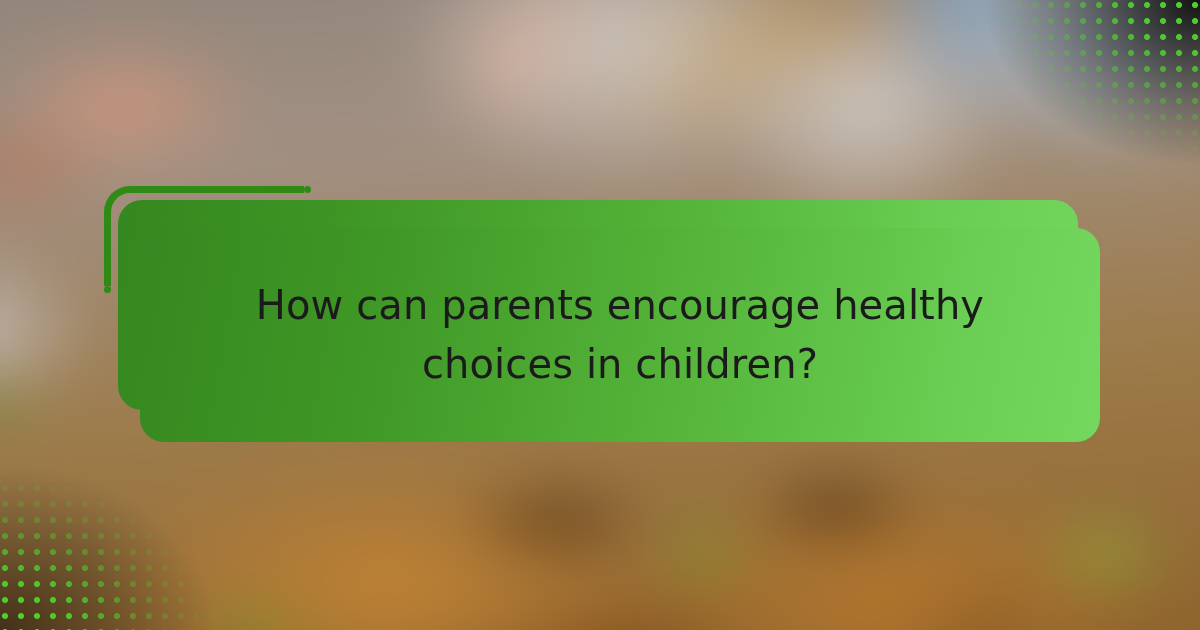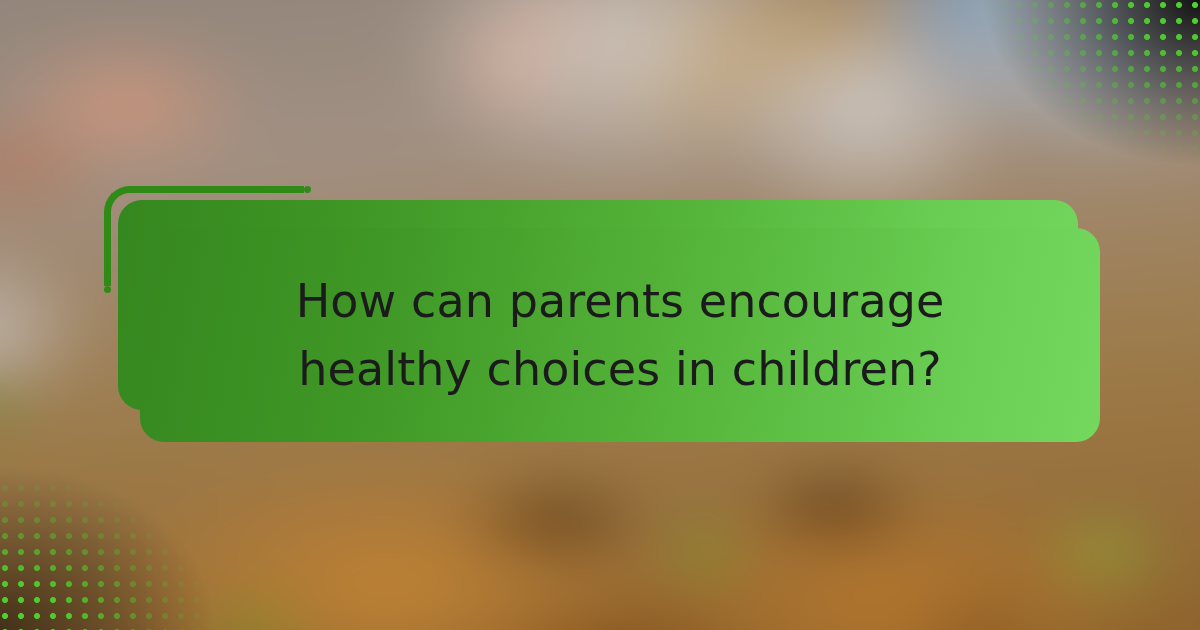--- a/index.html
+++ b/index.html
@@ -145,21 +145,21 @@
     display: flex;
     align-items: center;
     justify-content: center;
   }
 
   .headline {
     margin: 12px;
     padding: 0 70px;
     text-align: center;
     color: #1b1b1b;
-    font-size: 46px;
+    font-size: 40px;
     line-height: 1.48;
     font-weight: 400;
     letter-spacing: 0.1px;
     font-family: "DejaVu Sans", "Liberation Sans", sans-serif;
   }
 </style>
 </head>
 <body>
 
 <div class="stage">

